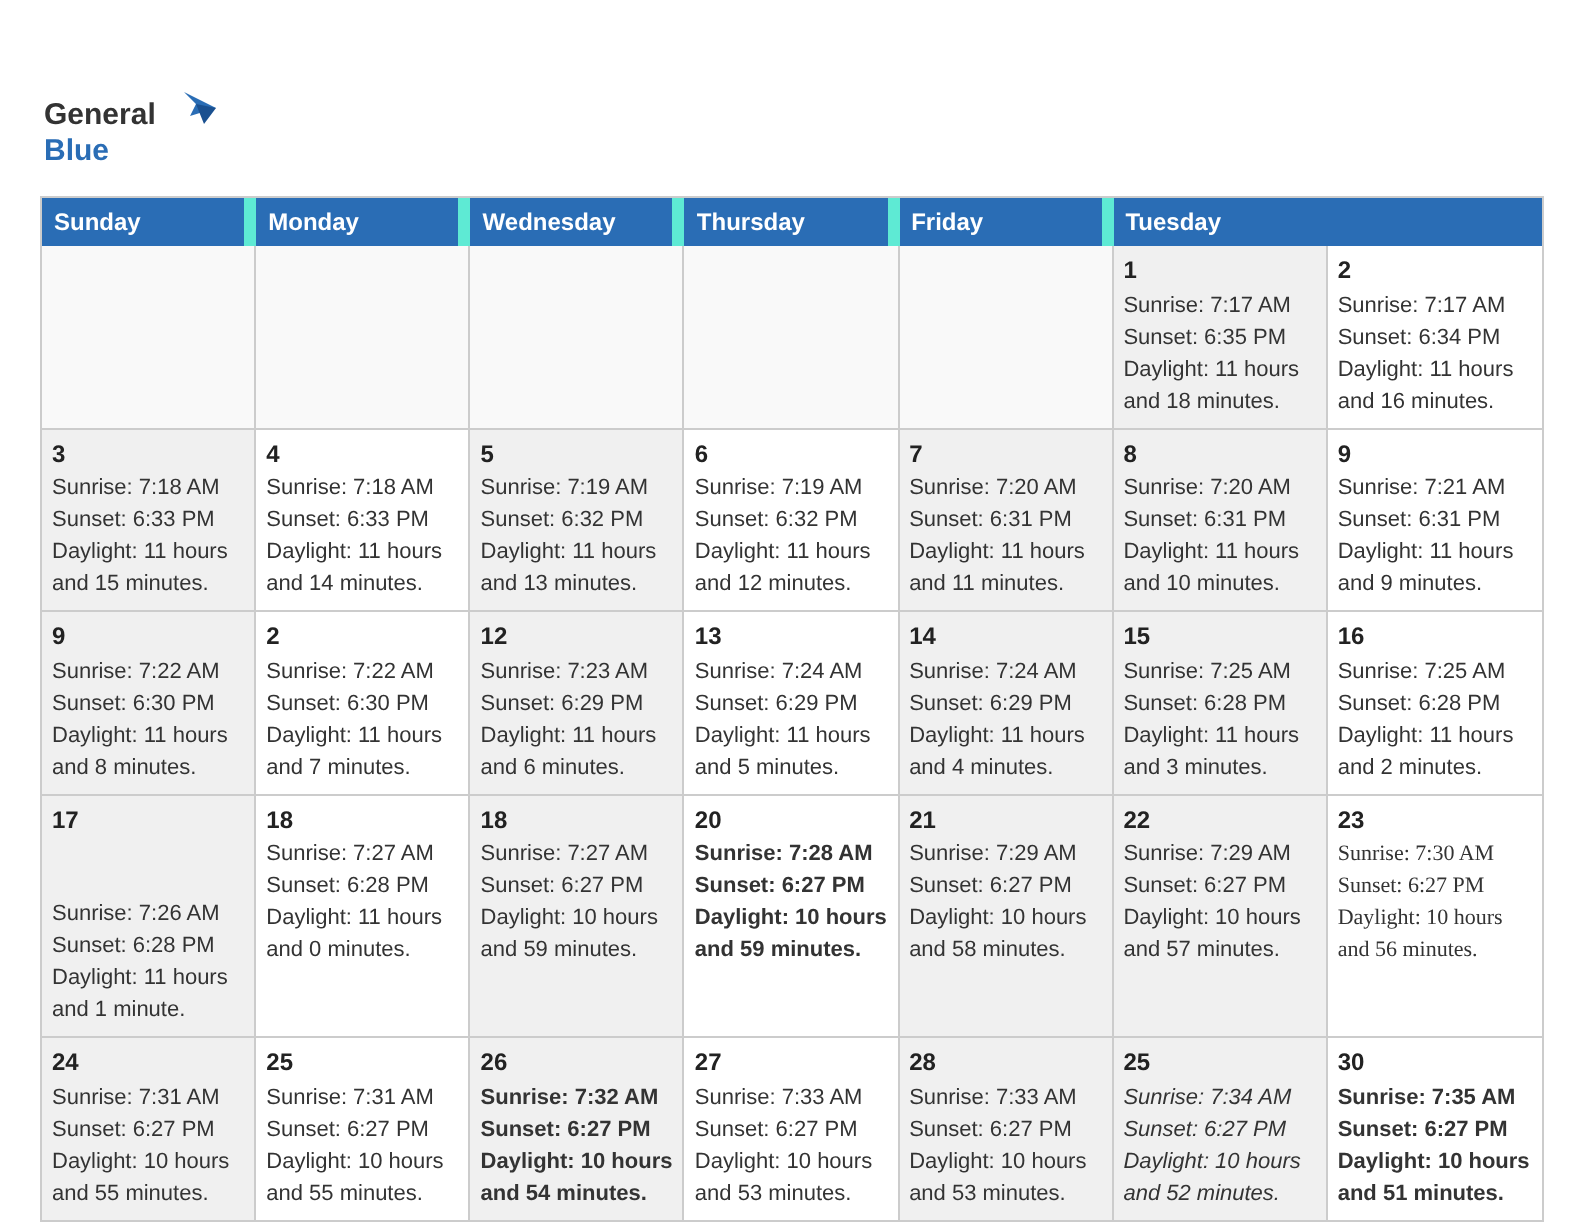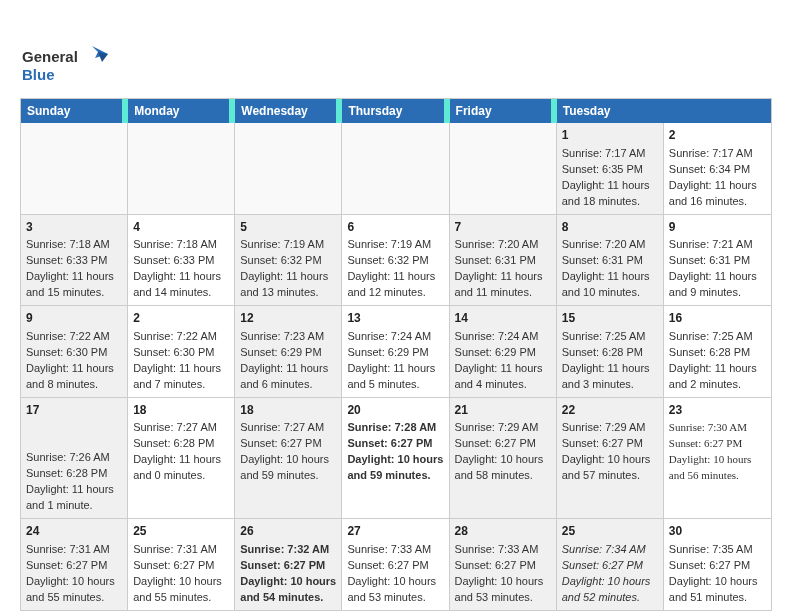--- a/index.html
+++ b/index.html
@@ -317,20 +317,20 @@
 Daylight: 10 hours and 53 minutes.</div>
           </div>
           <div class="cal-cell shaded">
             <span class="day-num">25</span>
             <div class="cell-text" style="white-space: pre-line; font-style: italic;">Sunrise: 7:34 AM
 Sunset: 6:27 PM
 Daylight: 10 hours and 52 minutes.</div>
           </div>
           <div class="cal-cell">
             <span class="day-num">30</span>
-            <div class="cell-text" style="white-space: pre-line;">Sunrise: 7:35 AM
+            <div class="cell-text" style="white-space: pre-line; font-weight: bold;">Sunrise: 7:35 AM
 Sunset: 6:27 PM
 Daylight: 10 hours and 51 minutes.</div>
           </div>
         </div>
       </div>
   </div>
 </div>
 
 </body></html>

